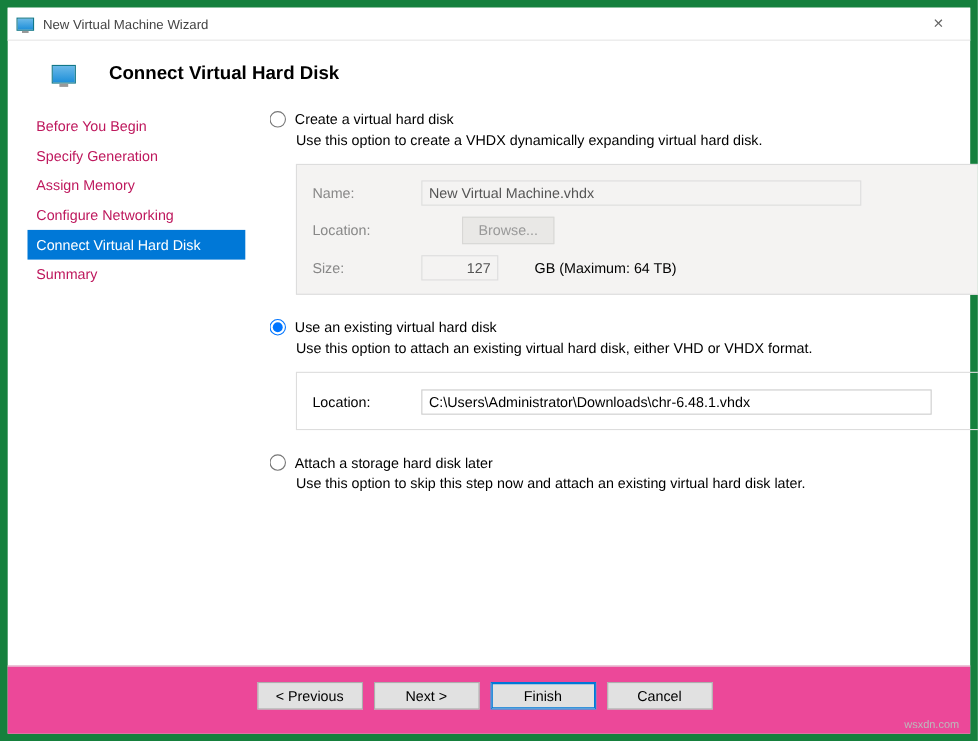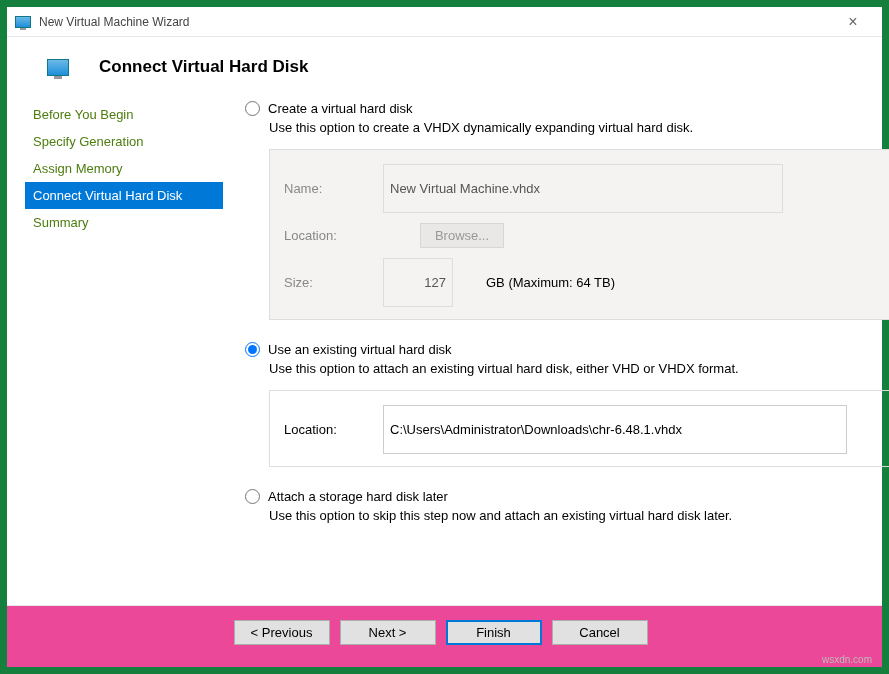--- a/index.html
+++ b/index.html
@@ -35,21 +35,21 @@
     .header-row .icon-monitor::after {
       content: ""; position: absolute; bottom: -4px; left: 6px;
       width: 8px; height: 3px; background: #999;
     }
     .header-row h1 { font-size: 17px; font-weight: 600; margin: 0; color: #000; }
     .body-row {
       display: flex; height: 470px; padding: 0 10px 0 18px;
     }
     .sidebar { width: 198px; flex-shrink: 0; }
     .sidebar .step {
-      font-size: 13px; color: #4d7c0f; padding: 6px 8px; cursor: default;
+      font-size: 13px; color: #be185d; padding: 6px 8px; cursor: default;
     }
     .sidebar .step.active {
       background: #0078d7; color: #fff;
     }
     .content { flex: 1; padding: 0 4px 0 22px; }
     .intro { font-size: 13px; color: #000; line-height: 1.4; margin-bottom: 16px; }
     .radio-row { display: flex; margin-bottom: 4px; }
     .radio-row input[type=radio] { margin: 0 8px 0 0; width: 15px; height: 15px; }
     .radio-label { font-size: 13px; color: #000; }
     .option-desc {
@@ -59,21 +59,21 @@
       margin: 0 0 0 24px; padding: 14px 14px 12px 14px;
       border: 1px solid #ddd;
     }
     .panel.disabled { background: #f4f3f2; }
     .panel.disabled .label { color: #888; }
     .panel.disabled input[type=text] { background: #f4f3f2; color: #555; border-color: #ddd; }
     .field-row { display: flex; align-items: center; margin-bottom: 10px; gap: 29px; }
     .field-row:last-child { margin-bottom: 0; }
     .field-row .label { width: 70px; font-size: 13px; color: #000; }
     .field-row input[type=text] {
-      font-size: 13px; padding: 16px 6px; border: 1px solid #ccc;
+      font-size: 13px; padding: 3px 6px; border: 1px solid #ccc;
       background: #fff; color: #000;
     }
     .size-row .label { color: #888; }
     .size-input { width: 70px; text-align: right; }
     .size-unit { font-size: 13px; color: #000; margin-left: 4px; }
     .btn {
       font-size: 13px; padding: 4px 0; background: #e1e1e1;
       border: 1px solid #adadad; cursor: pointer; min-width: 84px;
       text-align: center;
     }
@@ -104,20 +104,21 @@
   <div class="header-row">
     <span class="icon-monitor"></span>
     <h1>Connect Virtual Hard Disk</h1>
   </div>
 
   <div class="body-row">
     <div class="sidebar">
       <div class="step">Before You Begin</div>
       <div class="step">Specify Generation</div>
       <div class="step">Assign Memory</div>
+      <div class="step">Configure Networking</div>
       <div class="step active">Connect Virtual Hard Disk</div>
       <div class="step">Summary</div>
     </div>
 
     <div class="content">
 
       <div class="option-block">
         <div class="radio-row">
           <input type="radio" name="disk" style="">
           <span class="radio-label">Create a virtual hard disk</span>

